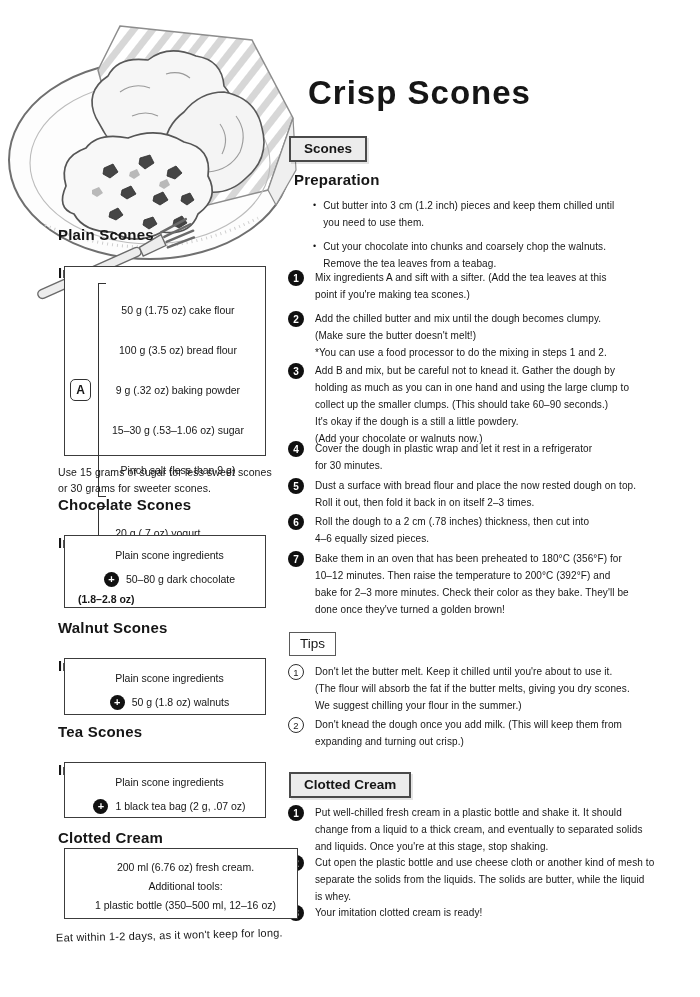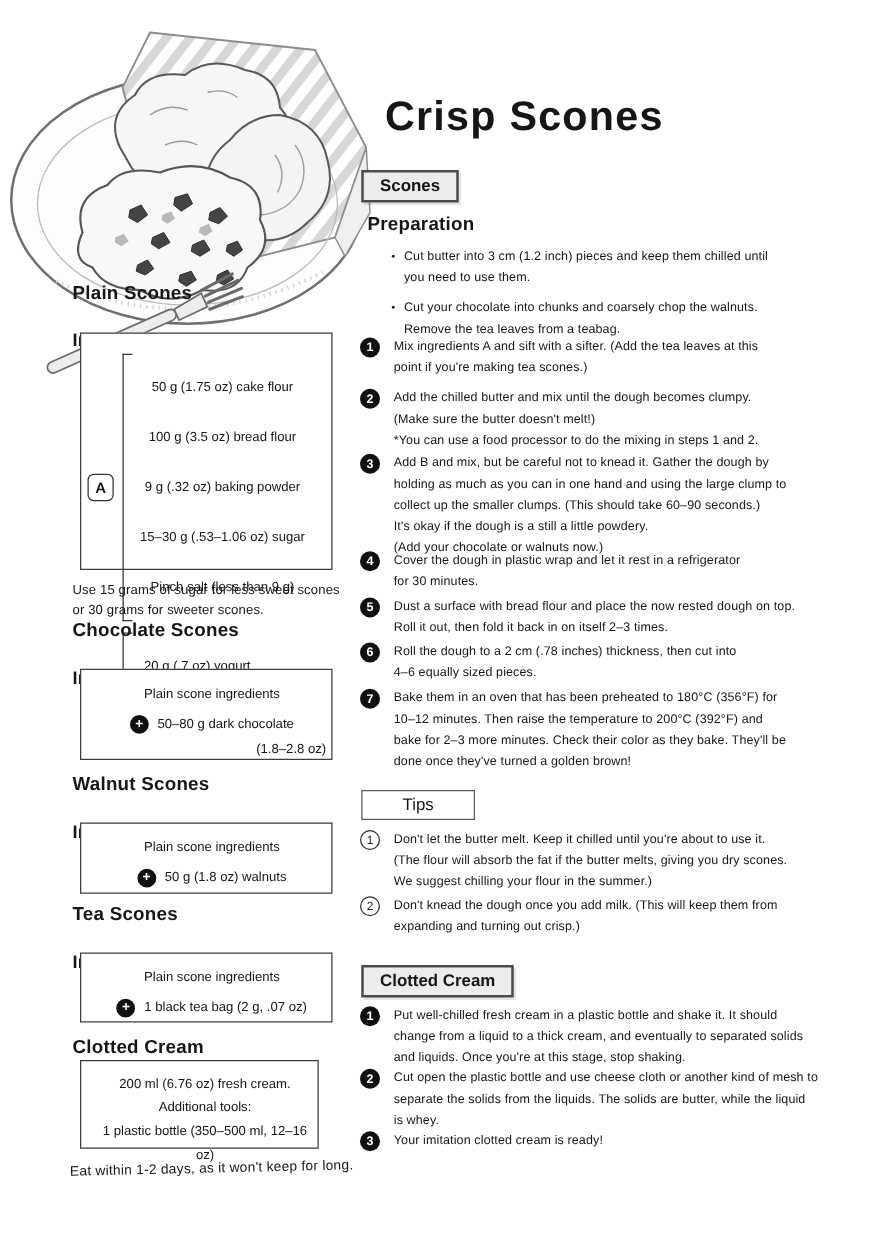--- a/index.html
+++ b/index.html
@@ -18,21 +18,21 @@
   .small-text { font-size:10.5px; line-height:20px; white-space:pre-line;text-align:center; }
 
   
   .tag {
     display:inline-block; border:2px solid #4a4a4a; background:#ececec;
     padding:3px 13px 4px; font-size:13.5px; font-weight:bold;
     box-shadow:2px 2px 0 rgba(0,0,0,.10);
   }
   .tag-plain {
     display:inline-block; border:1.5px solid #5a5a5a; background:#fff;
-    padding:3px 32px 4px; font-size:13.5px;
+    padding:3px 10px 4px; font-size:13.5px;
   }
 
   
   .step { display:flex; gap:11px; width:406px; }
   .step-num {
     flex:0 0 16px; width:16px; height:16px; border-radius:50%;
     background:#101010; color:#fff; font-size:10px; font-weight:bold;
     display:flex; align-items:center; justify-content:center; margin-top:1px;
   }
   .tip-num {
@@ -55,21 +55,21 @@
     font-size:12px; font-weight:bold; background:#fff;
   }
   .bracket { width:8px; align-self:stretch; margin:3px 0 3px 7px;
     border:1.5px solid #333; border-right:none; }
   .grp-items { padding-left:6px; }
   .plus-row { display:flex; align-items:center; justify-content:center; gap:7px; }
   .plus-circle {
     width:15px; height:15px; border-radius:50%; background:#111; color:#fff;
     font-size:11px; font-weight:bold; display:flex; align-items:center; justify-content:center;
   }
-  .centered { text-align:right; }
+  .centered { text-align:left;font-weight:bold; }
   .footer-note { font-size:11px; letter-spacing:.2px; transform:rotate(-1.3deg); }
 </style>
 </head>
 <body>
 
 <div class="page">
 
   <svg class="abs" style="left:0;top:0" width="302" height="306" viewBox="0 0 302 306">
     <defs>
       <pattern id="napkin-stripes" width="15" height="15" patternUnits="userSpaceOnUse" patternTransform="rotate(38)">
@@ -278,21 +278,21 @@
   <div class="abs h-sub" style="left:58px;top:742px">Ingredients – Serves 4–6</div>
   <div class="abs ing-box" style="left:64px;top:762px;width:202px;height:56px;padding:9px 4px 0 13px">
     <div class="small-text">Plain scone ingredients</div>
     <div class="plus-row" style="margin-top:4px">
       <span class="plus-circle">+</span>
       <span class="small-text">1 black tea bag (2 g, .07 oz)</span>
     </div>
   </div>
 
   <div class="abs h-section" style="left:58px;top:829px">Clotted Cream</div>
-  <div class="abs ing-box" style="left:64px;top:848px;width:191px;height:71px;padding:9px 4px 0 13px">
+  <div class="abs ing-box" style="left:64px;top:848px;width:234px;height:71px;padding:9px 4px 0 13px">
     <div class="small-text" style="line-height:19px">200 ml (6.76 oz) fresh cream.
 Additional tools:
 1 plastic bottle (350–500 ml, 12–16 oz)</div>
   </div>
 
   <div class="abs footer-note" style="left:56px;top:929px">Eat within 1-2 days, as it won't keep for long.</div>
 
 </div>
 
 </body></html>

